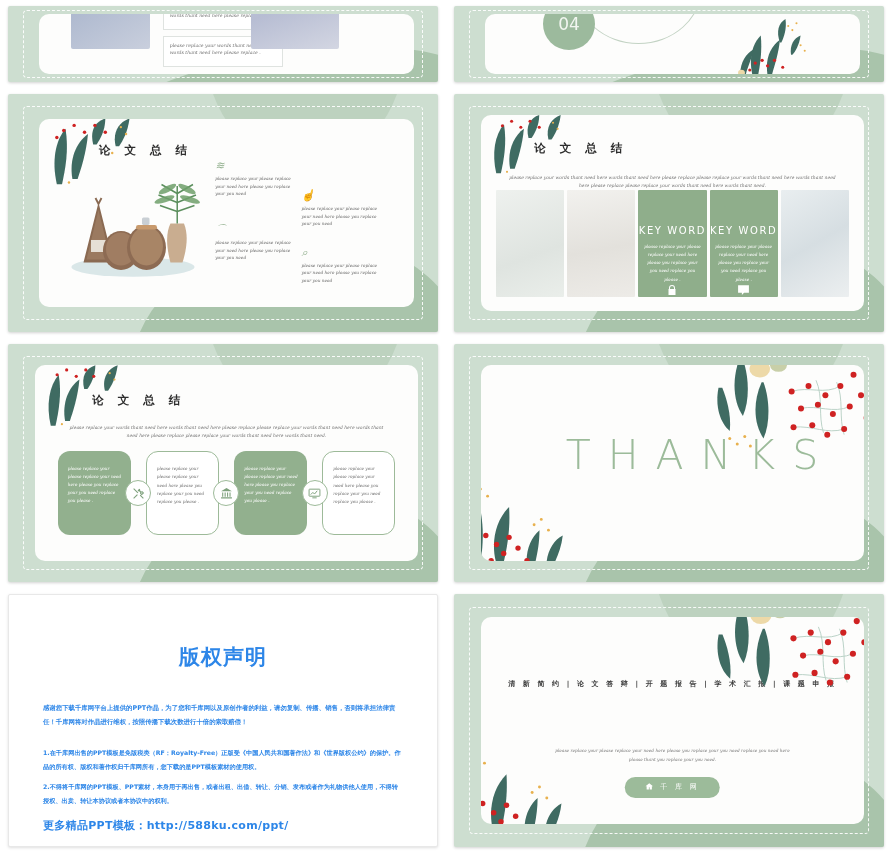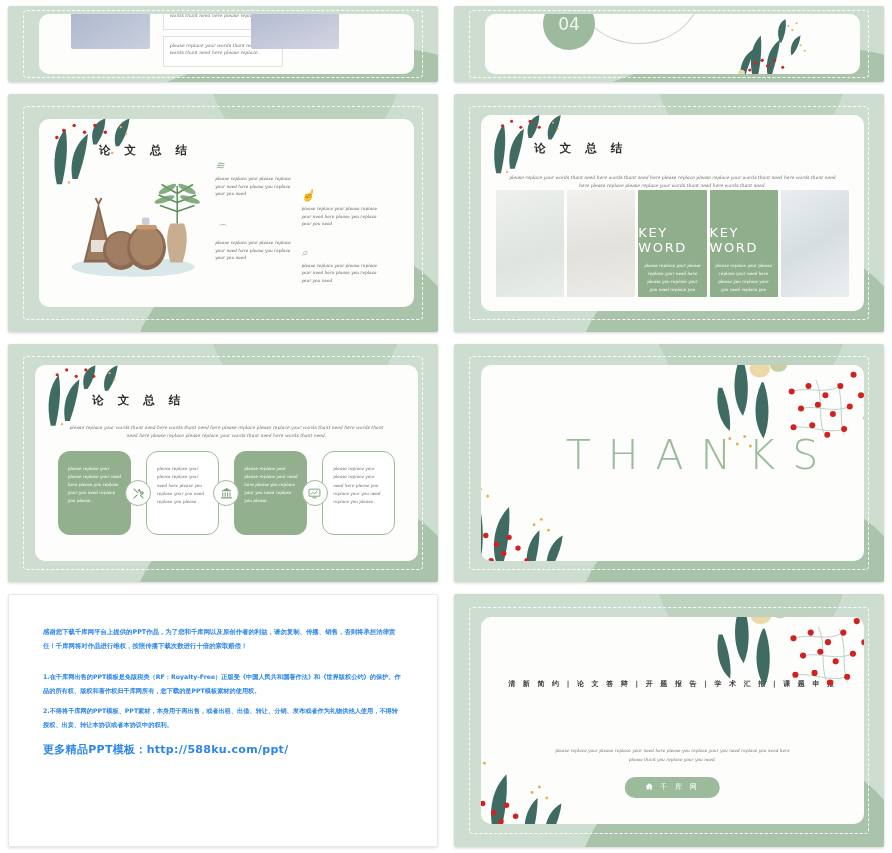--- a/index.html
+++ b/index.html
@@ -92,21 +92,21 @@
     font-family:"DejaVu Serif",serif; font-style:italic; color:#6f6f6f;
     font-size:4.5px; line-height:1.8; text-align:center; padding:0 6%;
   }
   .strip { position:absolute; left:4%; right:4%; top:38%; bottom:7%; display:flex; gap:3px; }
   .strip > div { flex:1; border-radius:1px; overflow:hidden; position:relative; }
   .ph1 { background:linear-gradient(160deg,#eef1ee,#dfe4e0 60%,#eaeeea); }
   .ph2 { background:linear-gradient(170deg,#f2f1ee,#e3e1dc 55%,#edebe7); }
   .ph3 { background:linear-gradient(150deg,#e9eef0,#d6dee2 50%,#eceff0); }
   .kw { background:#8fae8b; color:#fff; display:flex; flex-direction:column;
         align-items:center; padding-top:10%; }
-  .kw h4 { font-family:"DejaVu Sans",sans-serif; font-weight:400; font-size:13px; letter-spacing:1.6px; }
+  .kw h4 { font-family:"DejaVu Sans",sans-serif; font-weight:400; font-size:10px; letter-spacing:1.6px; }
   .kw p { font-family:"DejaVu Serif",serif; font-style:italic; font-size:4.2px;
           line-height:1.95; text-align:center; margin-top:7px; padding:0 8%; }
   .kw .badge { margin-top:auto; margin-bottom:12%; font-size:12px; line-height:1; }
 
   
   .cards { position:absolute; left:6%; right:6%; top:40%; bottom:9%; display:flex; align-items:center; }
   .card { position:relative; width:22%; height:84%; }
   .card.solid { background:#92b08e; border-radius:12px; }
   .card.solid.left  { border-radius:12px 12px 12px 12px; }
   .card.outline { border:1px solid #9dba99; background:#fff; border-radius:12px; }
@@ -520,20 +520,21 @@
             </g>
           </svg>
         </div>
       </div>
     </div>
   </div>
 
   <div class="cell">
     <div class="slide plain">
       <div class="cp">
+        <h1>版权声明</h1>
         <div class="p1">感谢您下载千库网平台上提供的PPT作品，为了您和千库网以及原创作者的利益，请勿复制、传播、销售，否则将承担法律责任！千库网将对作品进行维权，按照传播下载次数进行十倍的索取赔偿！</div>
         <div class="p2">1.在千库网出售的PPT模板是免版税类（RF：Royalty-Free）正版受《中国人民共和国著作法》和《世界版权公约》的保护。作品的所有权、版权和著作权归千库网所有，您下载的是PPT模板素材的使用权。</div>
         <div class="p3">2.不得将千库网的PPT模板、PPT素材，本身用于再出售，或者出租、出借、转让、分销、发布或者作为礼物供他人使用，不得转授权、出卖、转让本协议或者本协议中的权利。</div>
         <div class="p4">更多精品PPT模板：http://588ku.com/ppt/</div>
       </div>
     </div>
   </div>
 
   <div class="cell">
     <div class="slide">

